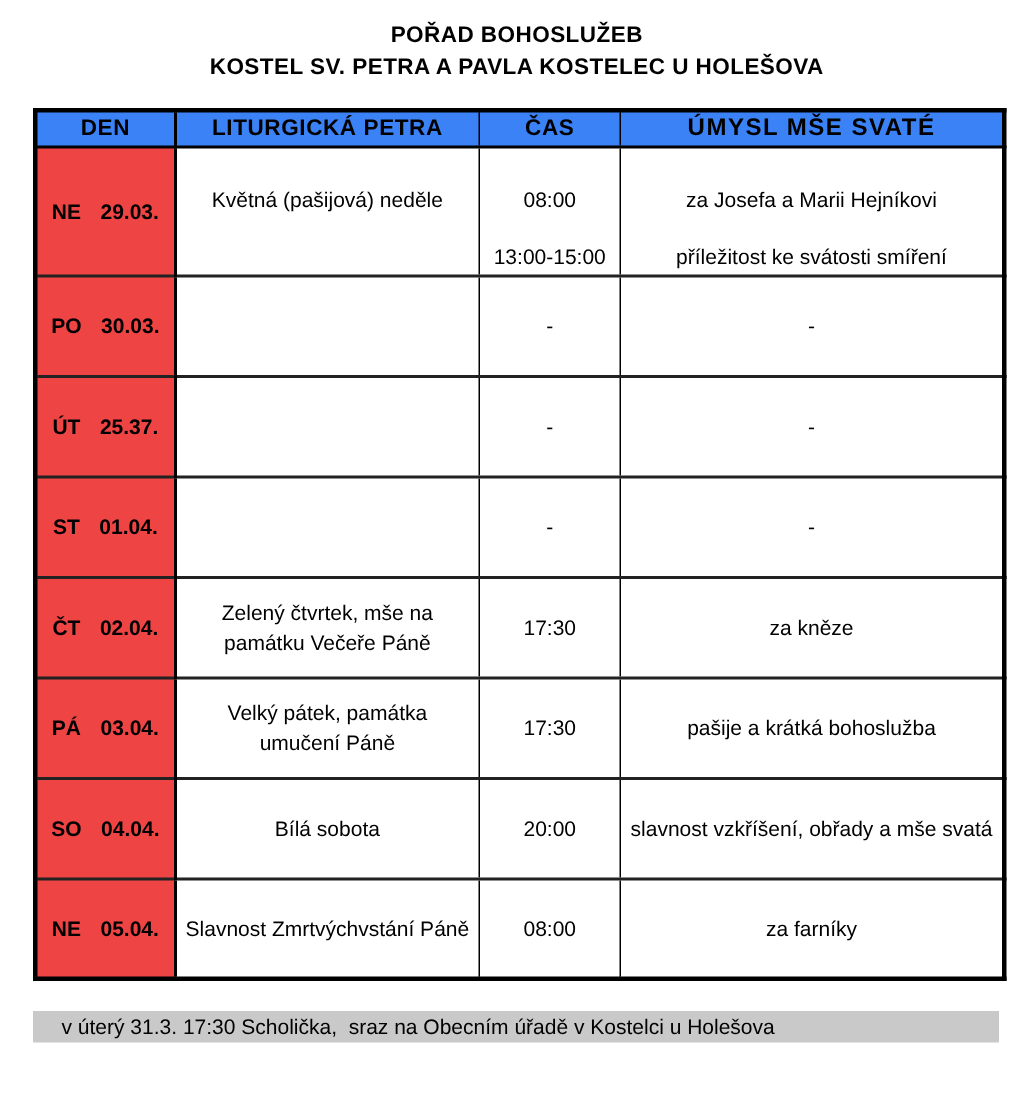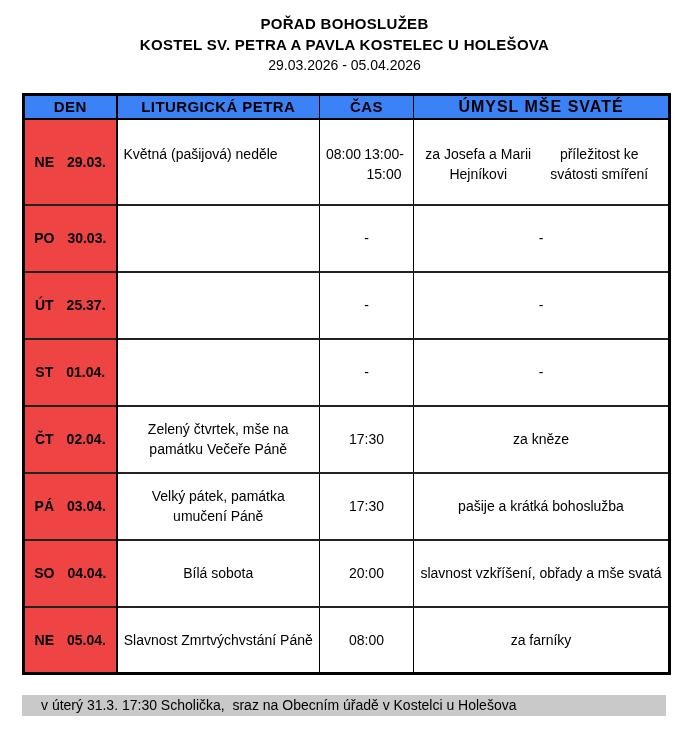--- a/index.html
+++ b/index.html
@@ -52,21 +52,21 @@
   }
   td.day-cell {
     background: #ef4444;
     font-weight: 700;
     border-right: 2px solid #000;
   }
   .day-wrap { display: flex; justify-content: center; align-items: center; gap: 13px; }
 
   .cell-lines {
     display: flex;
-    flex-direction: row;
+    flex-direction: column;
     justify-content: center;
     line-height: 20px;
     padding: 0 6px;
   }
   .cell-lines .line { min-height: 20px; white-space: pre-wrap; }
   tr.tall .cell-lines {
     height: 84px;
     justify-content: space-between;
     padding: 24px 6px 2px;
   }
@@ -85,21 +85,20 @@
   }
 </style>
 </head>
 <body>
 
 <div class="page">
 
   <div class="title-block">
     <div class="title">POŘAD BOHOSLUŽEB</div>
     <div class="subtitle">KOSTEL SV. PETRA A PAVLA KOSTELEC U HOLEŠOVA</div>
-    <div class="date-range">29.03.2026 - 05.04.2026</div>
   </div>
 
   <table class="schedule">
     <colgroup>
       <col style="width:93px">
       <col style="width:203px">
       <col style="width:94px">
       <col style="width:256px">
     </colgroup>
     <thead>

